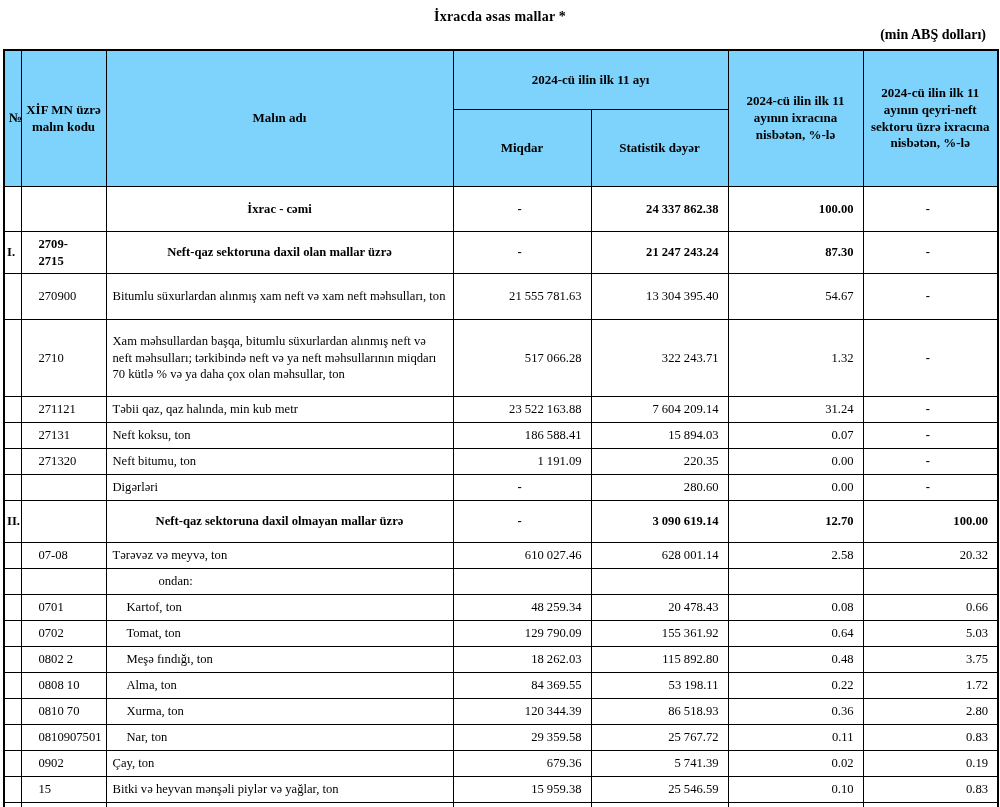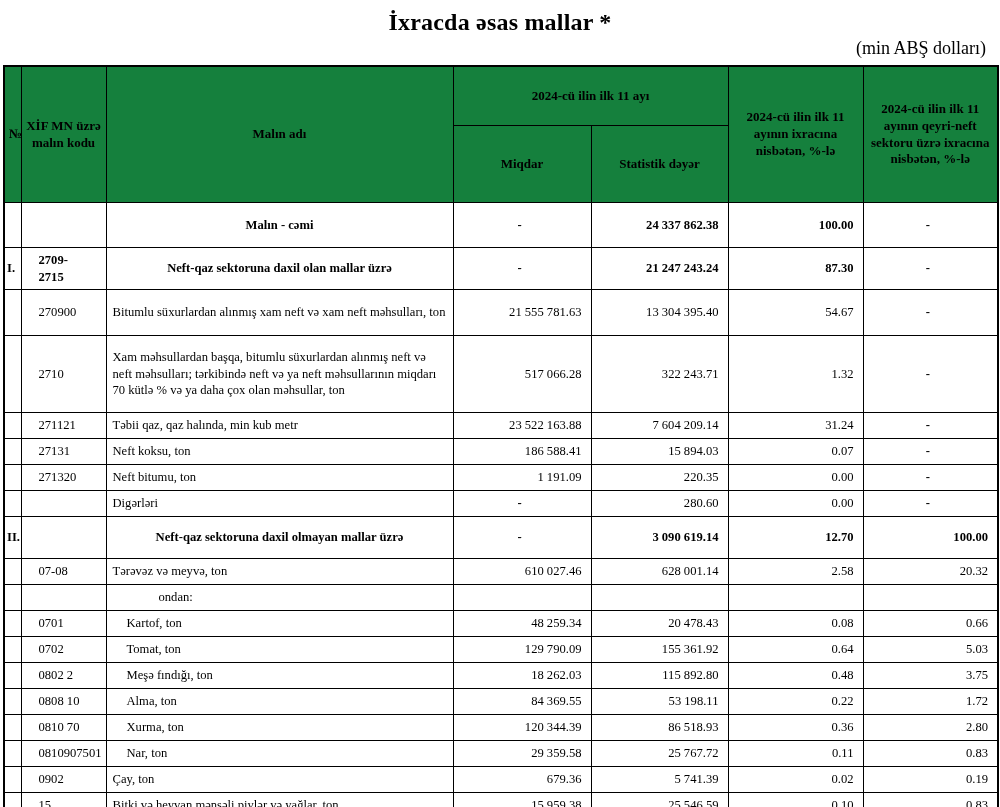--- a/index.html
+++ b/index.html
@@ -11,45 +11,46 @@
   }
   .page {
     width: 1000px;
     height: 807px;
     position: relative;
     overflow: hidden;
     background: #fff;
   }
   .page-title {
     text-align: center;
-    font-size: 24px;
+    font-size: 14px;
     font-weight: bold;
     margin: 9px 0 2px 0;
     letter-spacing: 0.2px;
   }
   .unit-note {
     text-align: right;
-    font-size: 18px;
+    font-size: 14px;
     padding-right: 14px;
     margin: 2px 0 6px 0;
+    font-weight: bold;
   }
   table.main {
     border-collapse: collapse;
     table-layout: fixed;
     width: 994px;
     margin-left: 3px;
     border: 2px solid #000;
   }
   th, td {
     border: 1px solid #000;
     vertical-align: middle;
     overflow: hidden;
   }
   th {
-    background: #15803d;
+    background: #7dd3fc;
     font-weight: bold;
     font-size: 13px;
     text-align: center;
     padding: 2px 4px;
     line-height: 1.3;
   }
   .th-period { height: 54px; }
   .th-sub { height: 72px; }
   td {
     font-size: 12.6px;
@@ -99,21 +100,21 @@
       </tr>
       <tr>
         <th class="th-sub">Miqdar</th>
         <th class="th-sub">Statistik dəyər</th>
       </tr>
     </thead>
     <tbody>
         <tr class="r-total">
           <td class="c-no"></td>
           <td class="c-code"></td>
-          <td class="c-name center">Malın - cəmi</td>
+          <td class="c-name center">İxrac - cəmi</td>
           <td class="c-num dash">-</td>
           <td class="c-num">24 337 862.38</td>
           <td class="c-num">100.00</td>
           <td class="c-num dash">-</td>
         </tr>
         <tr class="r-section">
           <td class="c-no">I.</td>
           <td class="c-code">2709-2715</td>
           <td class="c-name center">Neft-qaz sektoruna daxil olan mallar üzrə</td>
           <td class="c-num dash">-</td>

